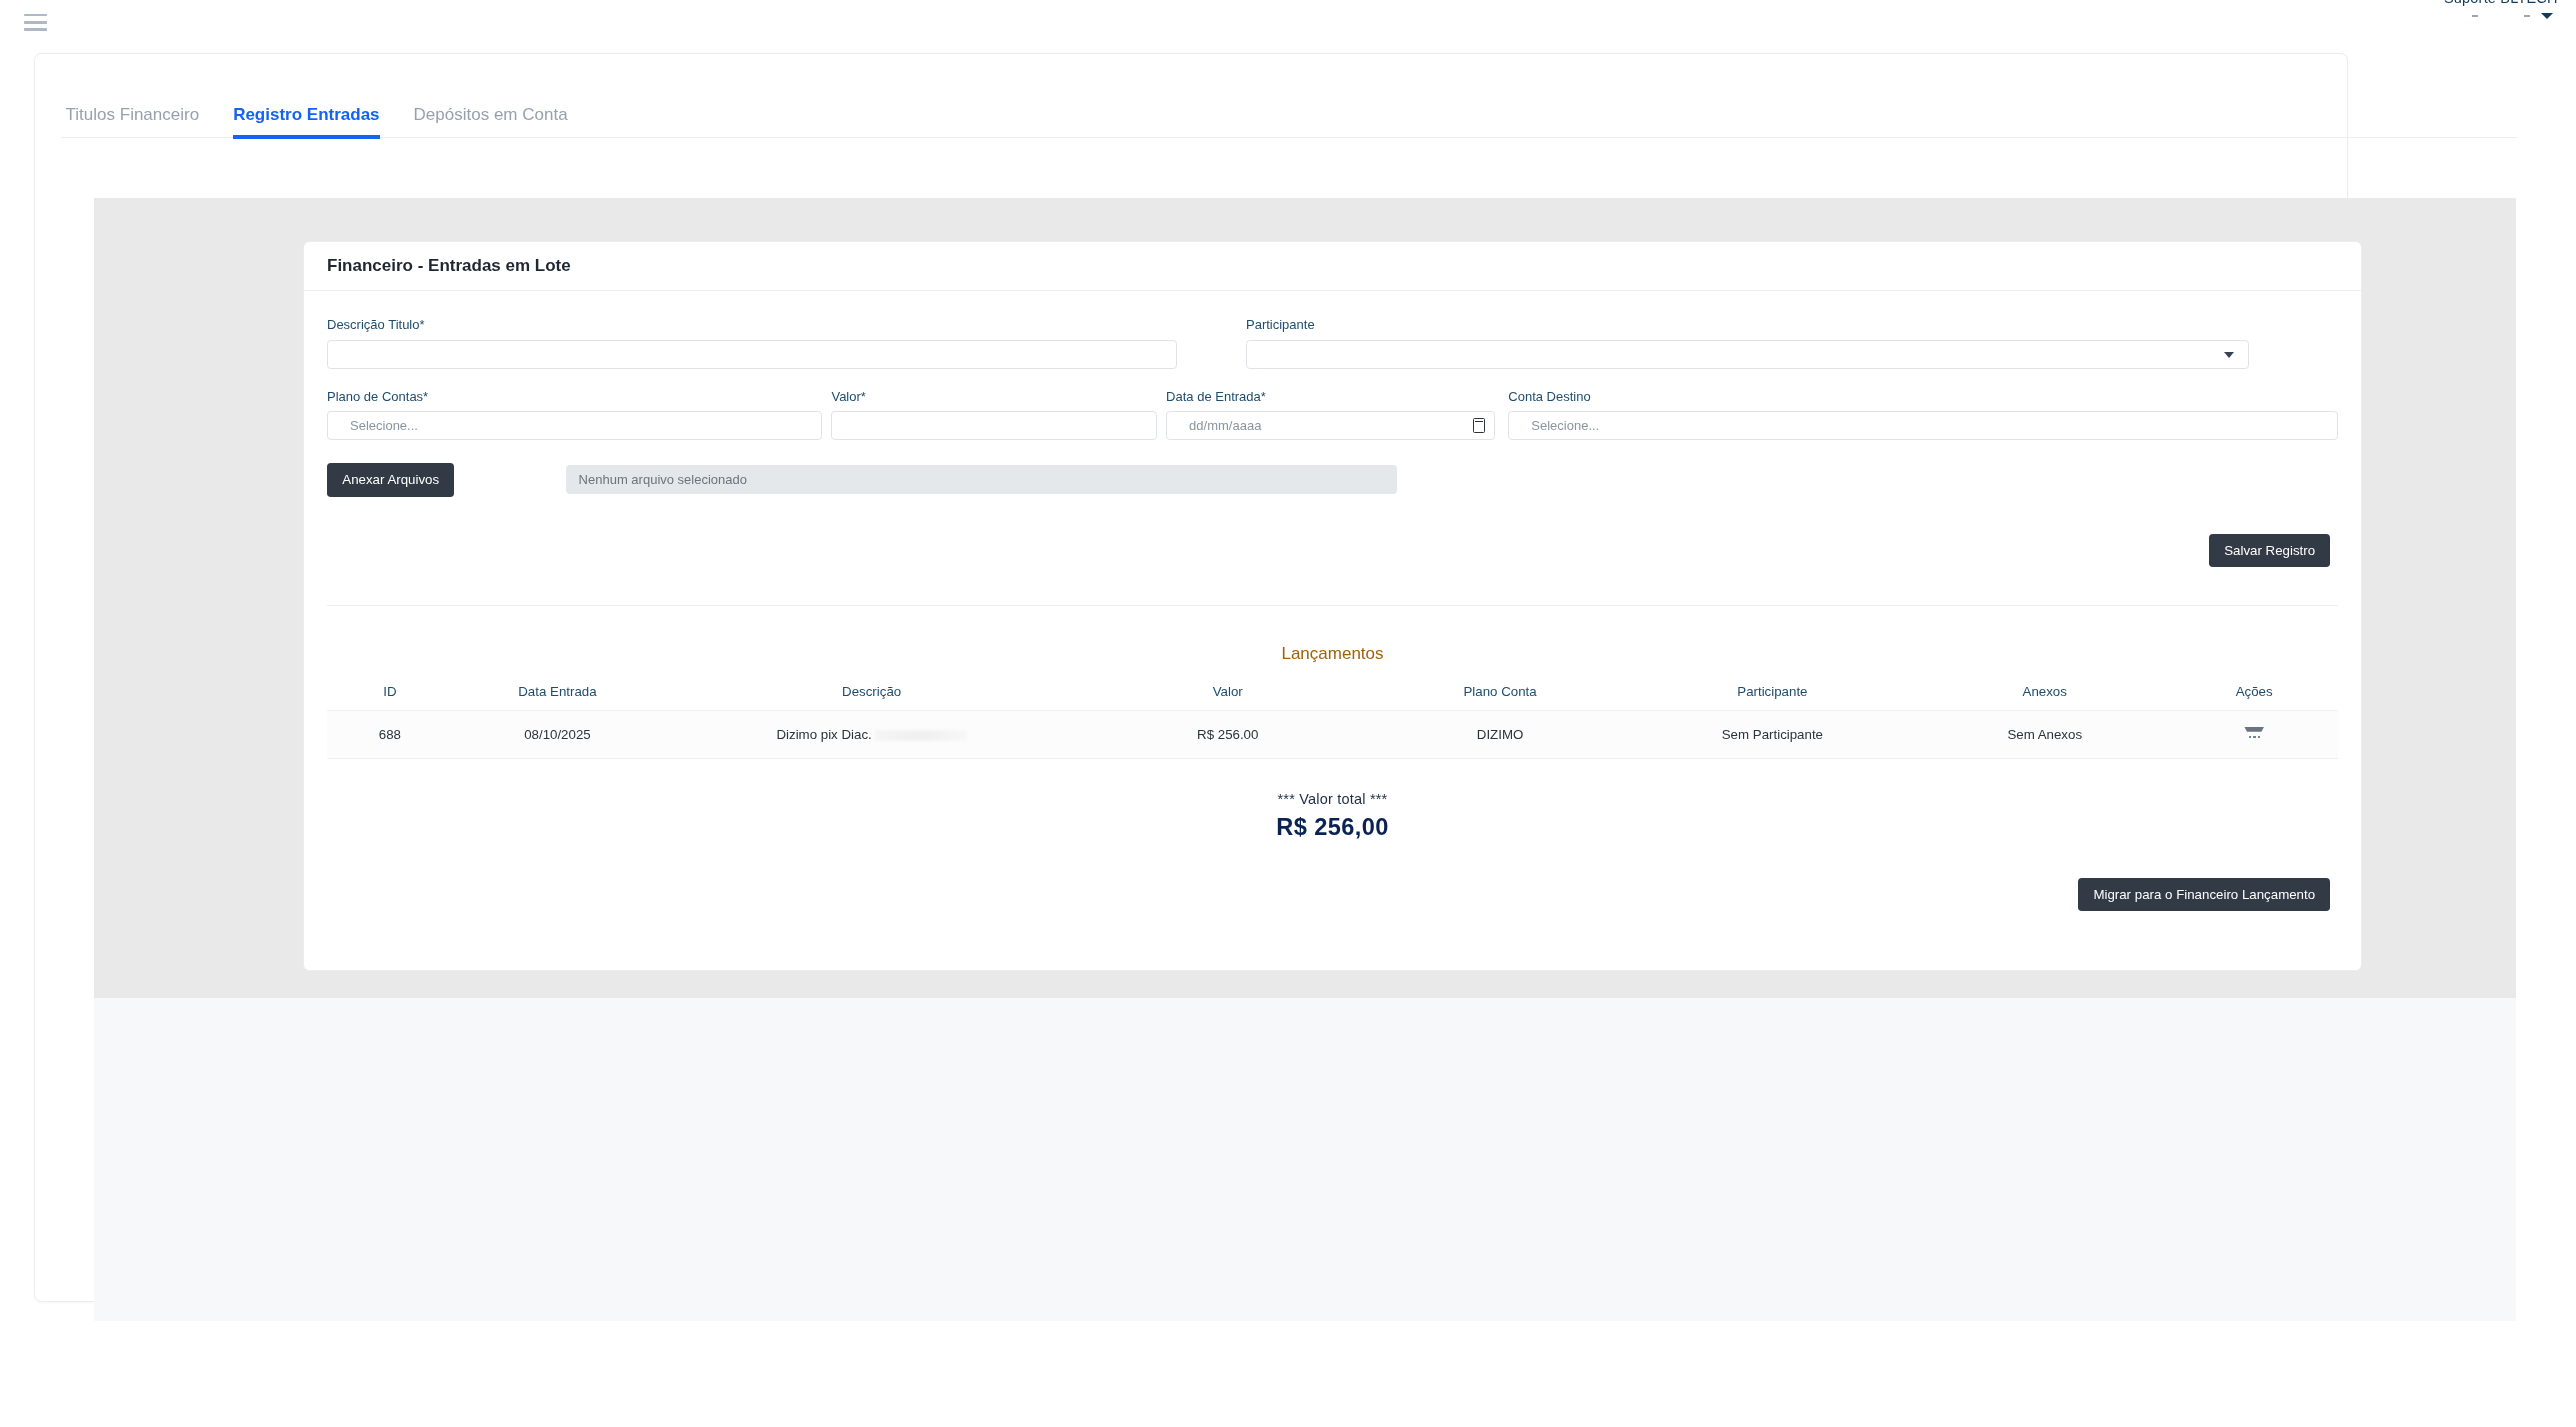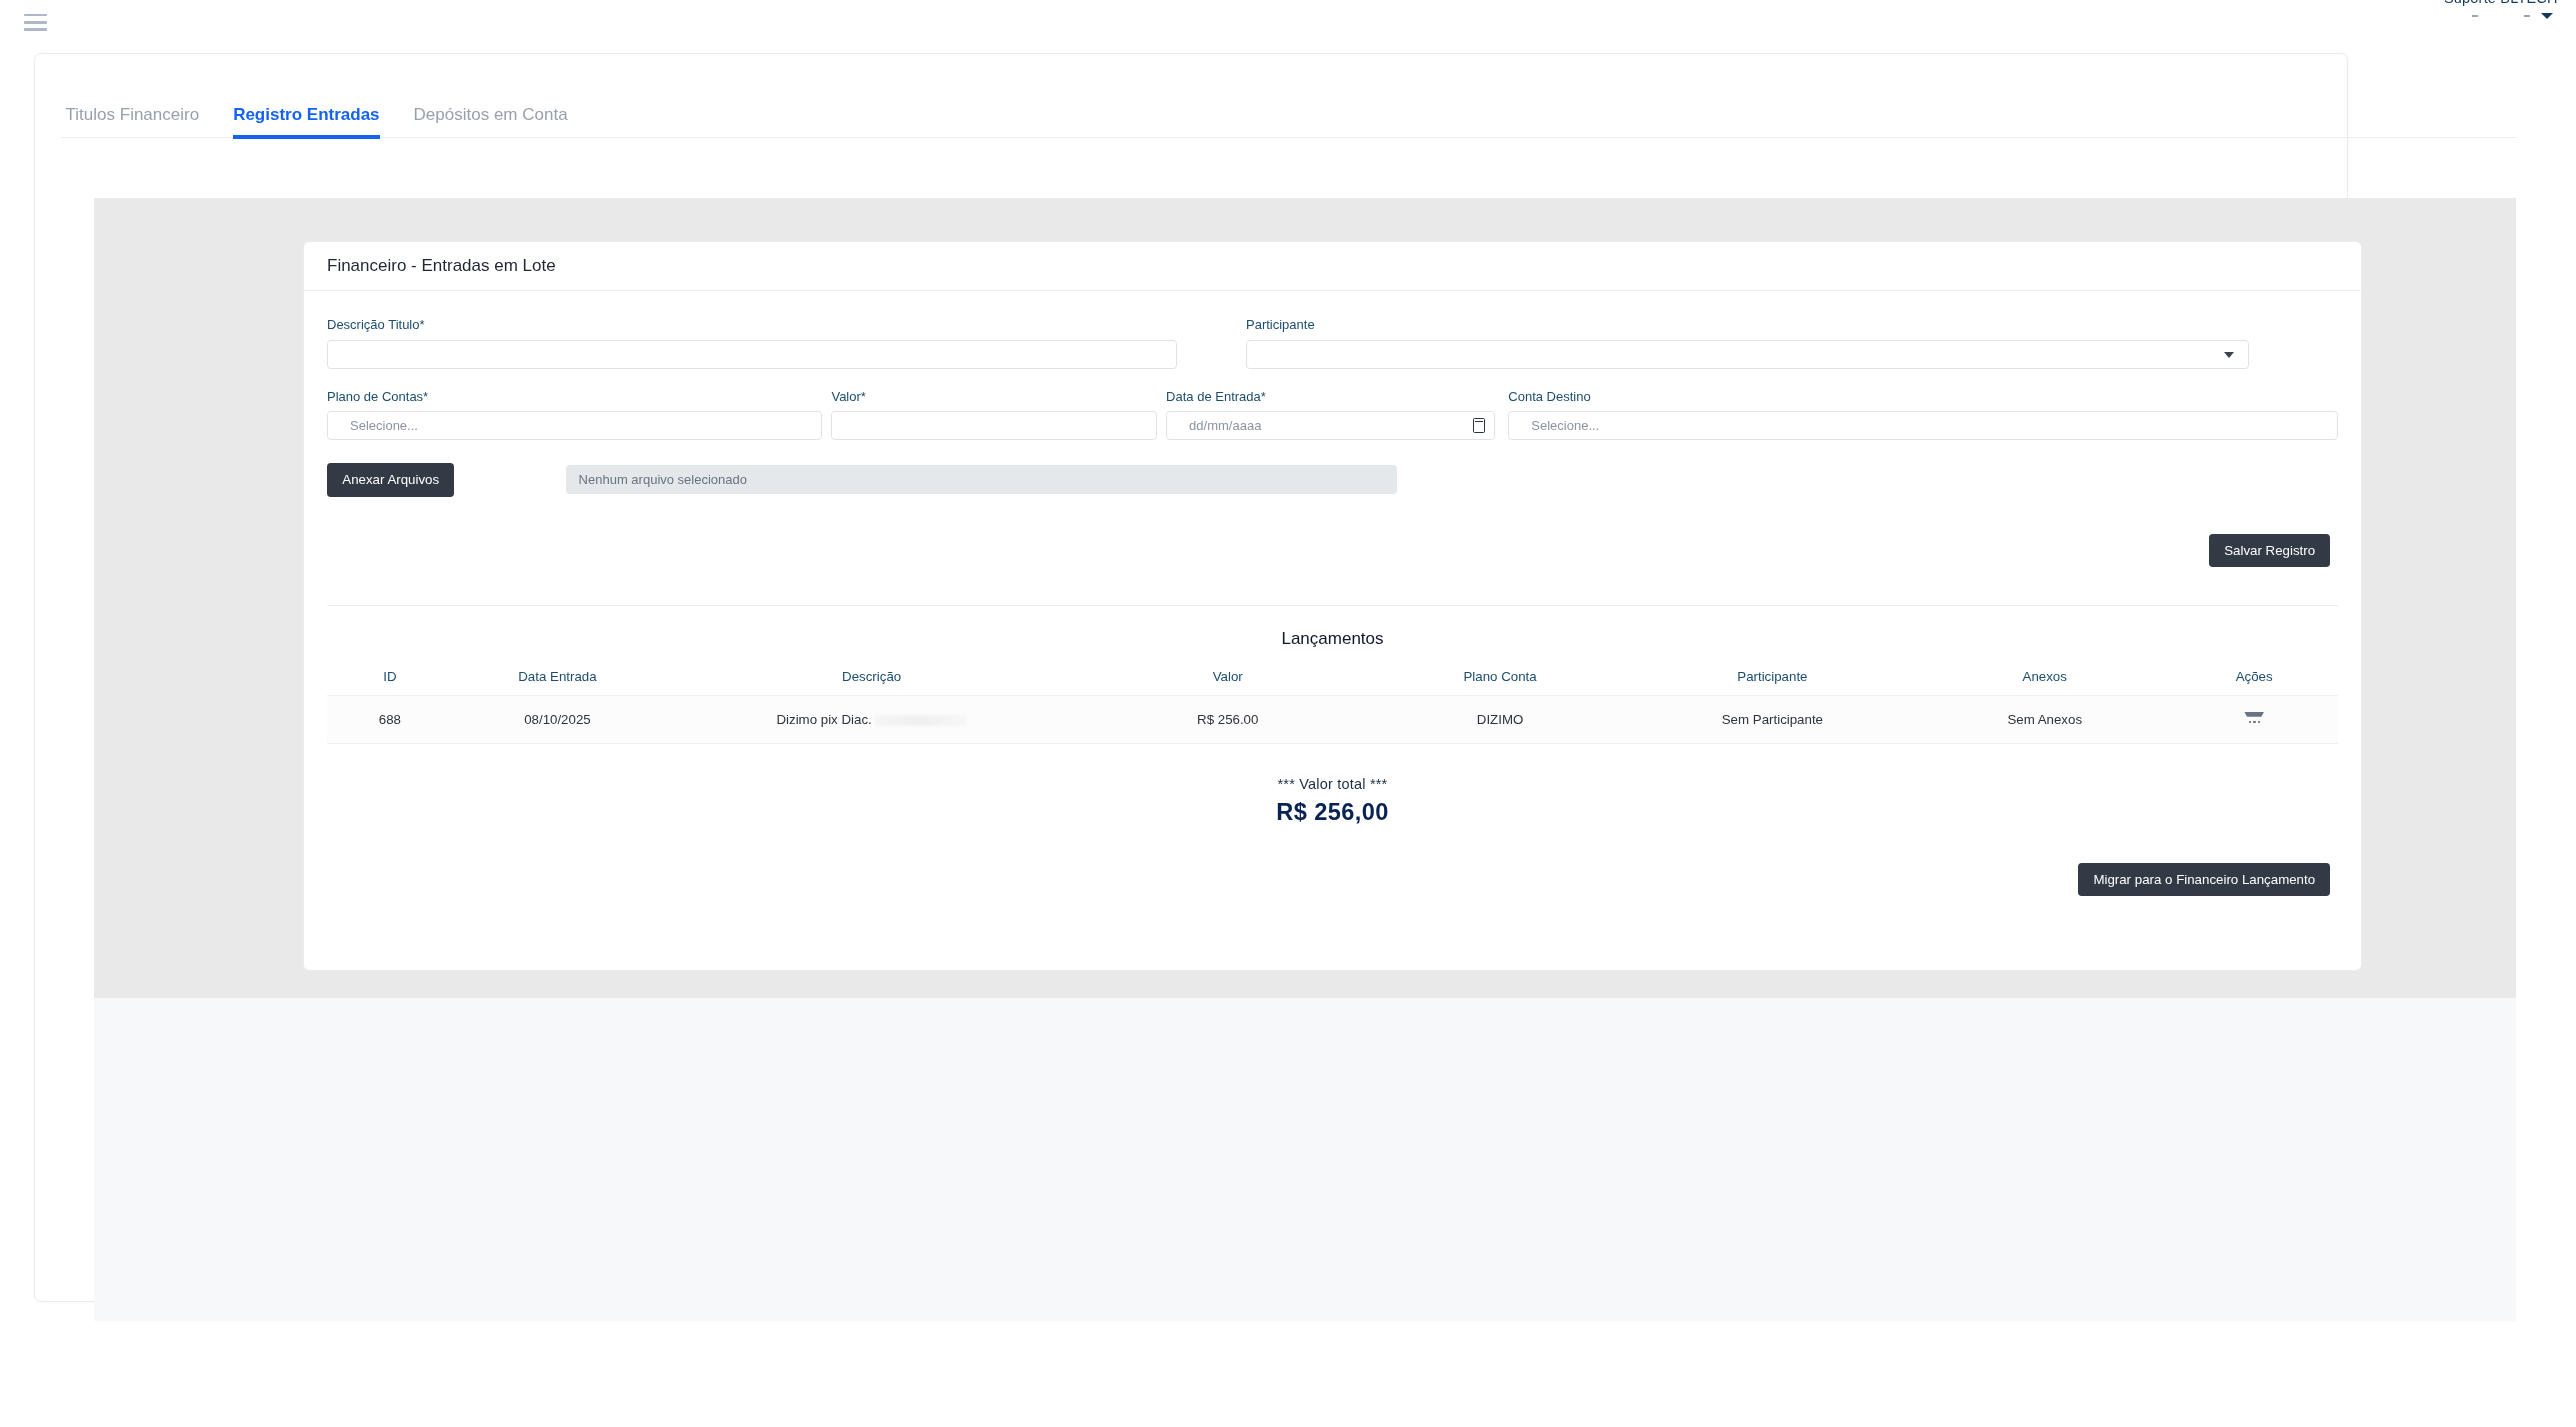--- a/index.html
+++ b/index.html
@@ -123,20 +123,21 @@
     width: 2059px; height: 730px;
     background: #ffffff;
     border: 0.8px solid #ececec;
     border-radius: 6.1px;
   }
   .form-card-header {
     height: 49px;
     border-bottom: 0.8px solid #eeeeee;
     display: flex; align-items: center;
     padding-left: 23px;
+    font-weight: bold;
   }
   .form-card-title {
     font-size: 17px;
     color: #1f2733;
   }
   .form-body {
     padding: 26px 23px 0 23px;
   }
 
   
@@ -229,22 +230,22 @@
 
   .divider {
     margin-top: 38px;
     border-top: 0.8px solid #ededed;
   }
 
   
   .lanc-title {
     text-align: center;
     font-size: 17px;
-    color: #0f172a;
-    margin-top: 23px;
+    color: #a16207;
+    margin-top: 38px;
   }
   table.lanc {
     width: 100%;
     border-collapse: collapse;
     margin-top: 15.3px;
   }
   table.lanc th {
     font-size: 13.3px;
     color: #1d4d6e;
     font-weight: 400;

